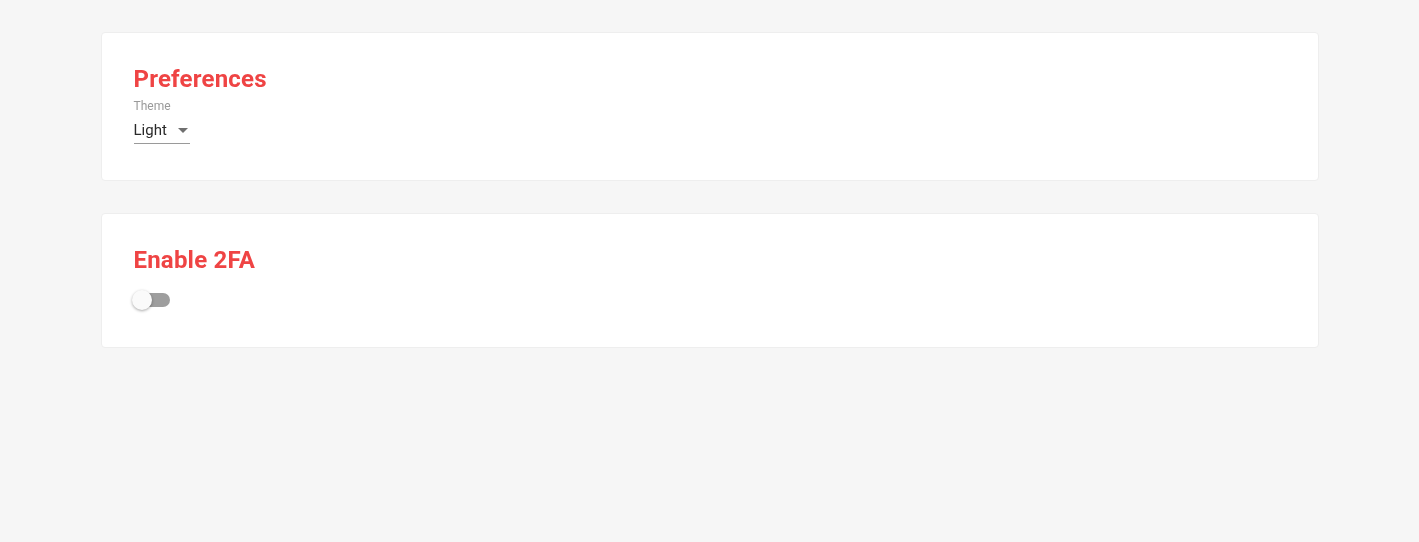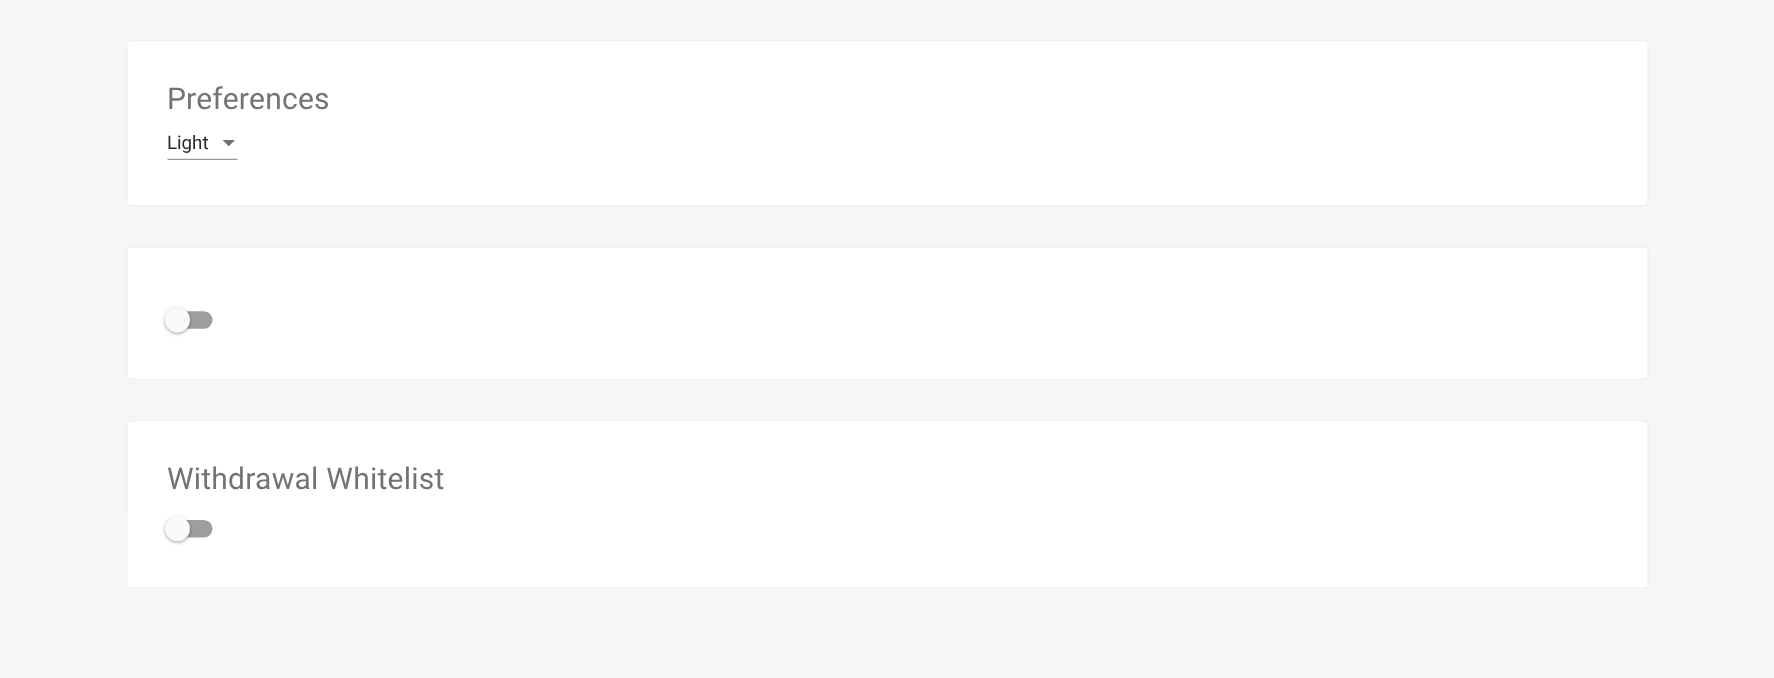--- a/index.html
+++ b/index.html
@@ -20,22 +20,22 @@
     }
     .card {
       background: #ffffff;
       border-radius: 4px;
       border: 1px solid #eeeeee;
       padding: 32px 32px 36px 32px;
       margin-bottom: 32px;
     }
     .card-title {
       font-size: 24px;
-      font-weight: 400;
-      color: #737373;
+      font-weight: 700;
+      color: #ef4444;
       margin-bottom: 4px;
       letter-spacing: 0.2px;
     }
     .field-label {
       font-size: 12px;
       color: #9a9a9a;
       margin-top: 6px;
     }
     .select-wrap {
       display: inline-flex;
@@ -91,38 +91,31 @@
       box-shadow: 0 1px 3px rgba(0,0,0,0.35);
     }
   </style>
 </head>
 <body>
 
 <div class="container">
 
   <div class="card">
     <h2 class="card-title">Preferences</h2>
+    <div class="field-label">Theme</div>
     <div class="select-wrap">
       <span class="select-value">Light</span>
       <span class="dropdown-icon"></span>
     </div>
   </div>
 
   <div class="card">
+    <h2 class="card-title">Enable 2FA</h2>
     <div class="toggle-wrap">
       <div class="toggle">
         <div class="toggle-track"></div>
         <div class="toggle-thumb"></div>
       </div>
     </div>
   </div>
 
-  <div class="card">
-    <h2 class="card-title">Withdrawal Whitelist</h2>
-    <div class="toggle-wrap">
-      <div class="toggle">
-        <div class="toggle-track"></div>
-        <div class="toggle-thumb"></div>
-      </div>
-    </div>
-  </div>
 
 </div>
 
 </body></html>

